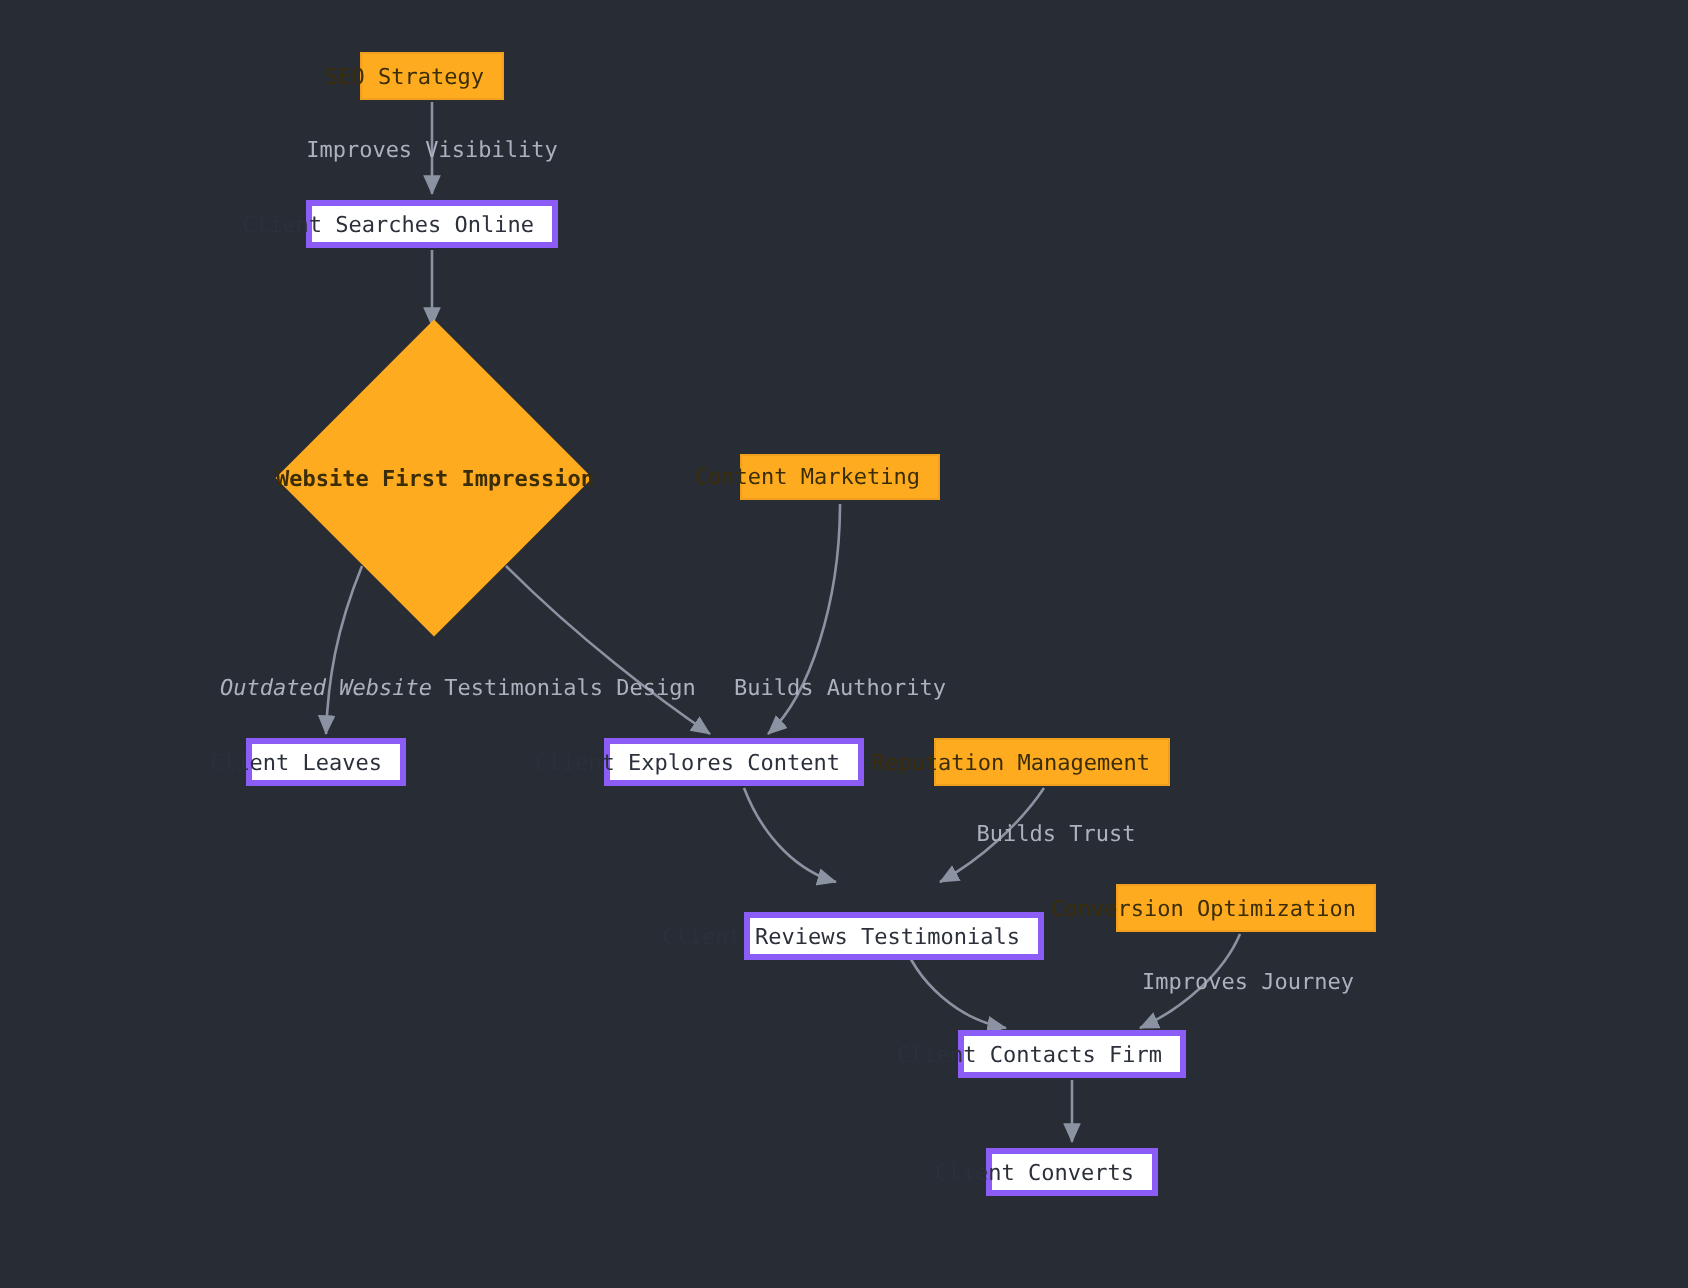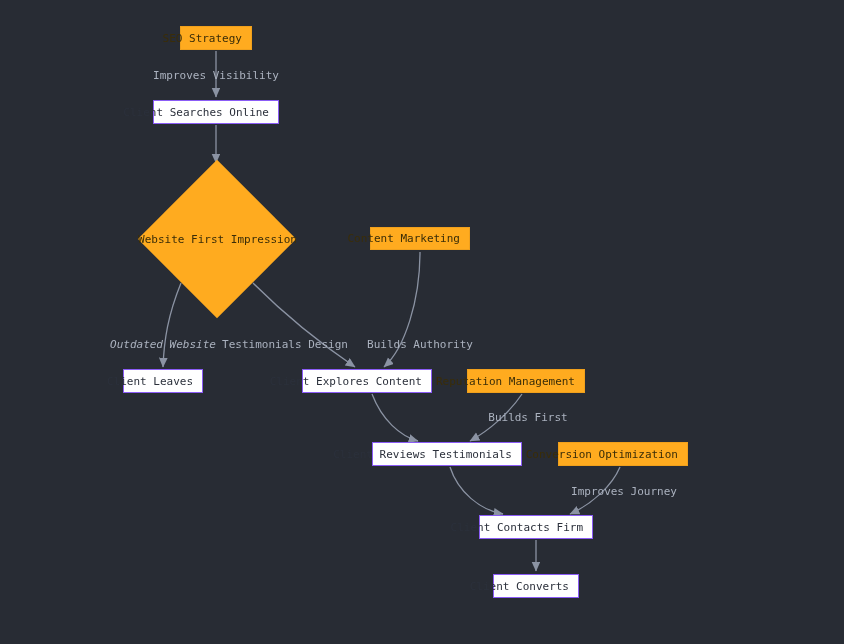--- a/index.html
+++ b/index.html
@@ -29,21 +29,21 @@
     display: flex;
     align-items: center;
     justify-content: flex-end;
     white-space: nowrap;
     font-size: 11px;
     letter-spacing: 0px;
     line-height: 1;
   }
   .node.process {
     background: #ffffff;
-    border: 1px solid #8b5cf6;
+    border: 3px solid #8b5cf6;
     color: #2b303b;
     height: 24px;
     padding: 0 9px;
   }
   .node.highlight {
     background: #ffab1f;
     border: 1px solid #f0a01c;
     color: #3a2d08;
     height: 24px;
     padding: 0 9px;
@@ -63,20 +63,21 @@
     margin-left: -56px;
     margin-top: -56px;
     background: #ffab1f;
     transform: rotate(45deg);
   }
   .decision .dia-label {
     position: relative;
     z-index: 2;
     font-size: 11px;
     color: #3a2d08;
+    font-weight: bold;
   }
   .edge-label {
     position: absolute;
     color: #abb2bf;
     font-size: 11px;
     white-space: nowrap;
     line-height: 1;
     transform: translate(-50%, -50%);
   }
 </style>
@@ -101,21 +102,21 @@
         <path d="M 450 467 C 458 492, 480 510, 503 514" fill="none" stroke="#8b93a3" stroke-width="1.3" marker-end="url(#arrow)"></path>
         <path d="M 620 467 C 612 486, 592 504, 570 514" fill="none" stroke="#8b93a3" stroke-width="1.3" marker-end="url(#arrow)"></path>
         <path d="M 536 540 L 536 571" fill="none" stroke="#8b93a3" stroke-width="1.3" marker-end="url(#arrow)"></path>
       </g>
   </svg>
   <div id="labels">
       <div class="edge-label" style="left: 216px; top: 75px; color: rgb(171, 178, 191);">Improves Visibility</div>
       <div class="edge-label" style="left: 163px; top: 344px; color: rgb(171, 178, 191); font-style: italic;">Outdated Website</div>
       <div class="edge-label" style="left: 285px; top: 344px; color: rgb(171, 178, 191);">Testimonials Design</div>
       <div class="edge-label" style="left: 420px; top: 344px; color: rgb(171, 178, 191);">Builds Authority</div>
-      <div class="edge-label" style="left: 528px; top: 417px; color: rgb(171, 178, 191);">Builds First</div>
+      <div class="edge-label" style="left: 528px; top: 417px; color: rgb(171, 178, 191);">Builds Trust</div>
       <div class="edge-label" style="left: 624px; top: 491px; color: rgb(171, 178, 191);">Improves Journey</div>
     </div>
   <div id="nodes">
       <div class="node highlight" style="left: 180px; top: 26px; width: 72px; height: 24px;">
         <span>SEO Strategy</span>
       </div>
       <div class="node process" style="left: 153px; top: 100px; width: 126px; height: 24px;">
         <span>Client Searches Online</span>
       </div>
       <div class="node decision" style="left: 137px; top: 167px; width: 160px; height: 144px;">
@@ -127,21 +128,21 @@
       </div>
       <div class="node process" style="left: 302px; top: 369px; width: 130px; height: 24px;">
         <span>Client Explores Content</span>
       </div>
       <div class="node highlight" style="left: 370px; top: 227px; width: 100px; height: 23px;">
         <span>Content Marketing</span>
       </div>
       <div class="node highlight" style="left: 467px; top: 369px; width: 118px; height: 24px;">
         <span>Reputation Management</span>
       </div>
-      <div class="node process" style="left: 372px; top: 442px; width: 150px; height: 24px; padding-left: 37px;">
+      <div class="node process" style="left: 372px; top: 456px; width: 150px; height: 24px; padding-left: 37px;">
         <span>Client Reviews Testimonials</span>
       </div>
       <div class="node highlight" style="left: 558px; top: 442px; width: 130px; height: 24px;">
         <span>Conversion Optimization</span>
       </div>
       <div class="node process" style="left: 479px; top: 515px; width: 114px; height: 24px;">
         <span>Client Contacts Firm</span>
       </div>
       <div class="node process" style="left: 493px; top: 574px; width: 86px; height: 24px;">
         <span>Client Converts</span>

